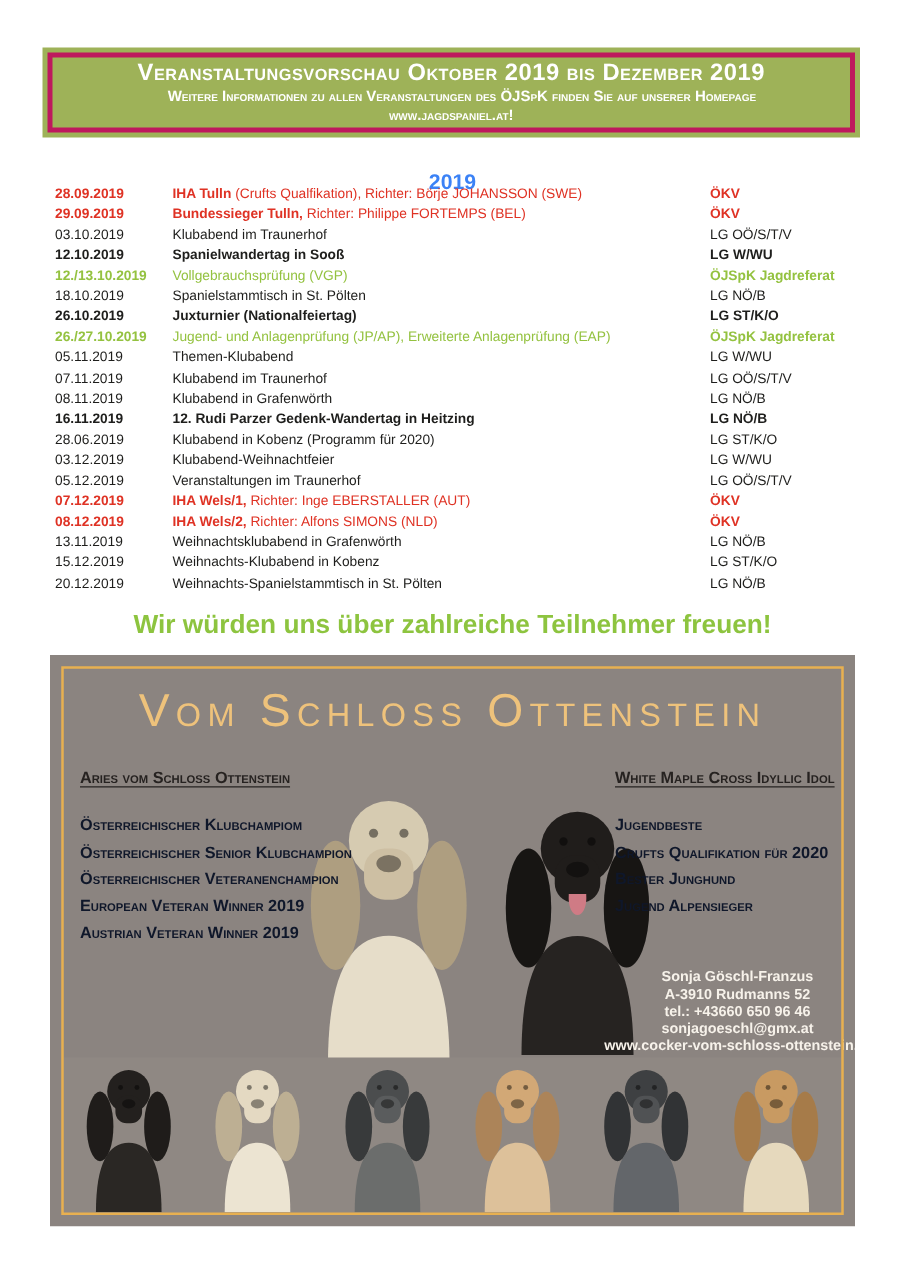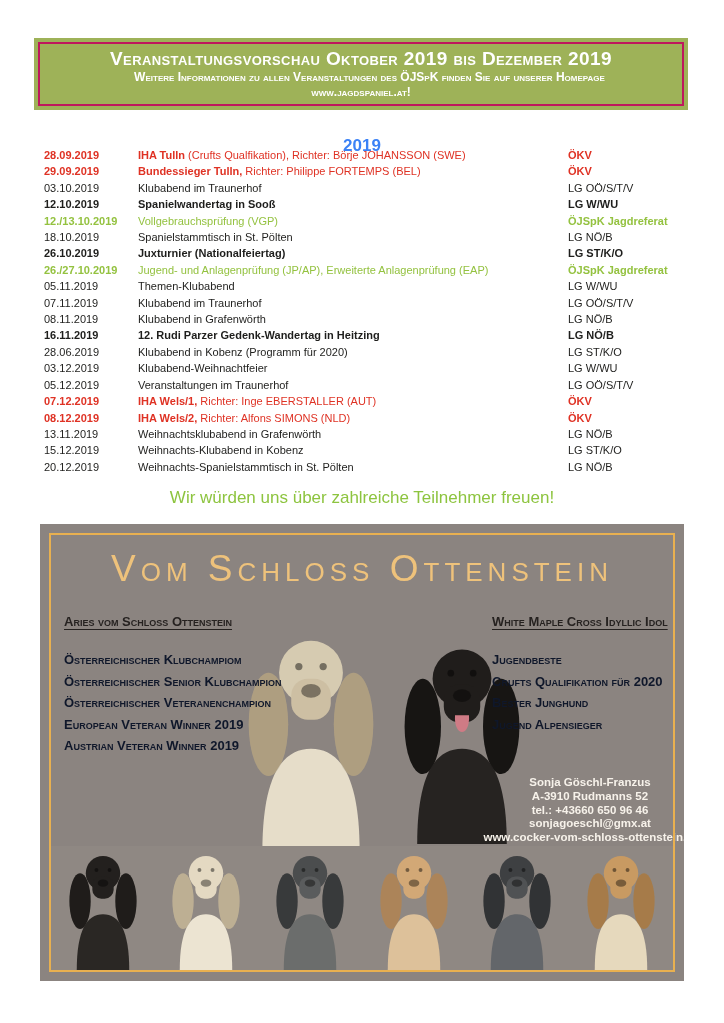--- a/index.html
+++ b/index.html
@@ -8,21 +8,21 @@
     font-family:"Liberation Sans", sans-serif; overflow:hidden;
     -webkit-font-smoothing:antialiased;
   }
 
   
   .banner {
     position:absolute; left:34px; top:38px; width:654px; height:72px;
     background:#9eb258; box-sizing:border-box; padding:4px;
   }
   .banner-inner {
-    border:2px solid #be185d; height:100%; box-sizing:border-box;
+    border:4px solid #be185d; height:100%; box-sizing:border-box;
     display:flex; flex-direction:column; justify-content:center;
     text-align:center; color:#ffffff; font-weight:bold; font-variant:small-caps;
   }
   .banner-line1 { font-size:19px; letter-spacing:.4px; line-height:22px; }
   .banner-line2 { font-size:12px; line-height:15px;padding-left:17px; }
   .banner-line3 { font-size:12px; line-height:15px; }
 
   
   .year-heading {
     position:absolute; top:136px; left:0; width:100%; margin:0;
@@ -37,21 +37,21 @@
   }
   .ev-bold { font-weight:bold; }
   .style-red { color:#df3224; }
   .style-red .c-date, .style-red .c-org { font-weight:bold; }
   .style-green { color:#94c240; }
   .style-green .c-date, .style-green .c-org { font-weight:bold; }
   .style-bold { font-weight:bold; }
 
   .closing-line {
     position:absolute; top:488px; left:0; width:100%; margin:0;
-    text-align:center; font-size:17px; font-weight:normal; color:#8dc43f;
+    text-align:center; font-size:21px; font-weight:bold; color:#8dc43f;
   }
 
   
   .ad {
     position:absolute; left:40px; top:524px; width:644px; height:457px;
     background:#8b8480; overflow:hidden;
   }
   .gold-frame {
     position:absolute; inset:9px; border:2px solid #e8b050;
     z-index:6; pointer-events:none;

